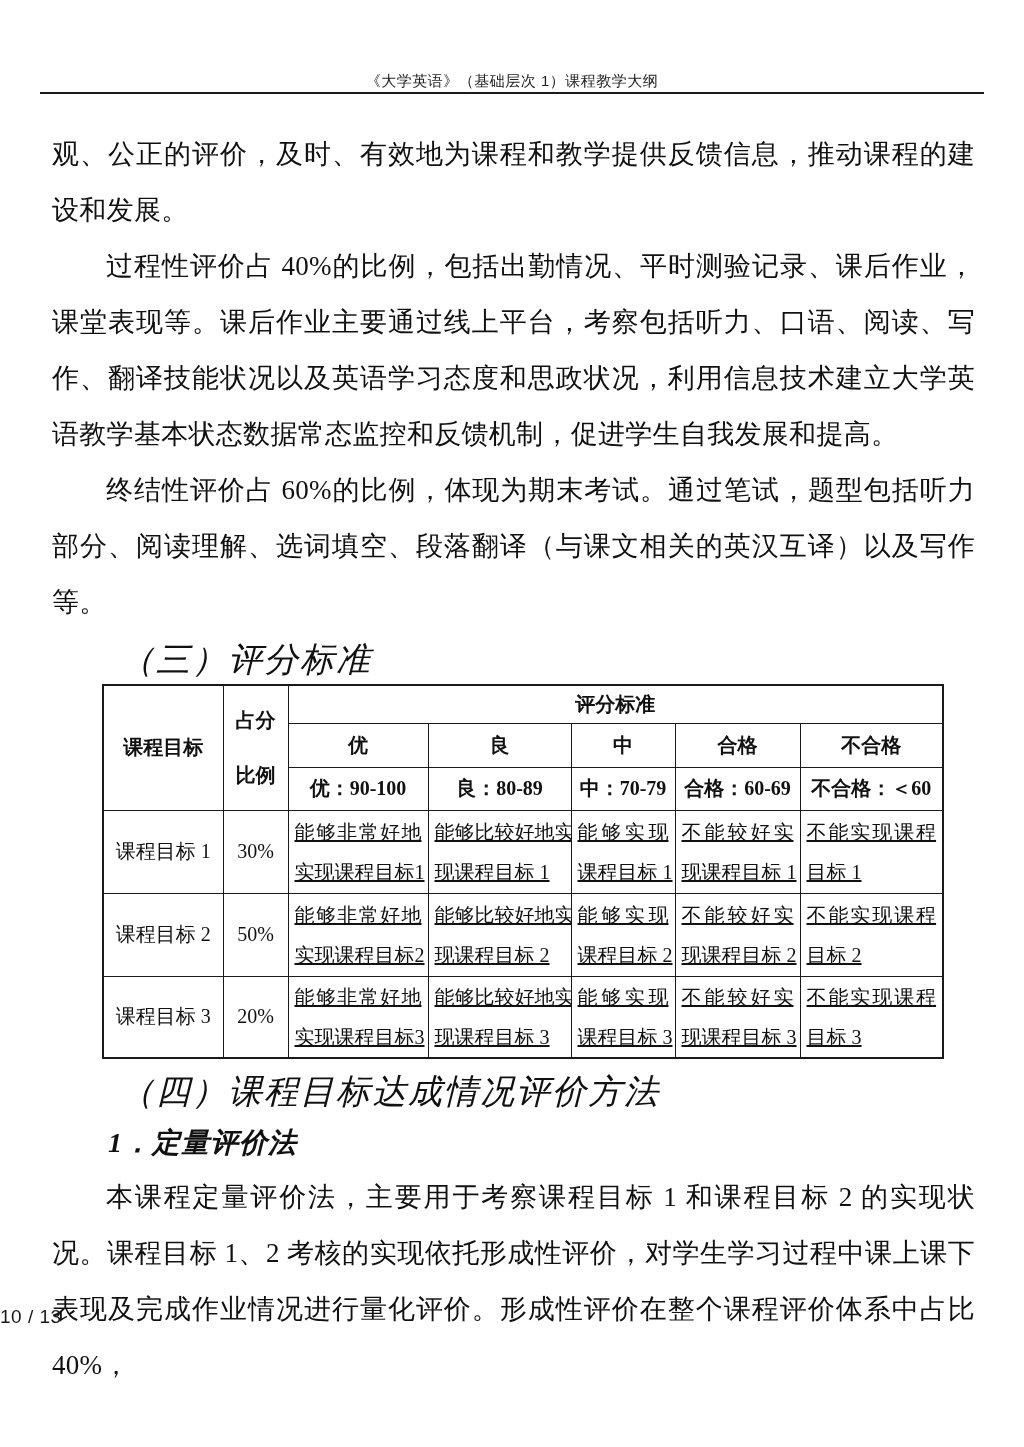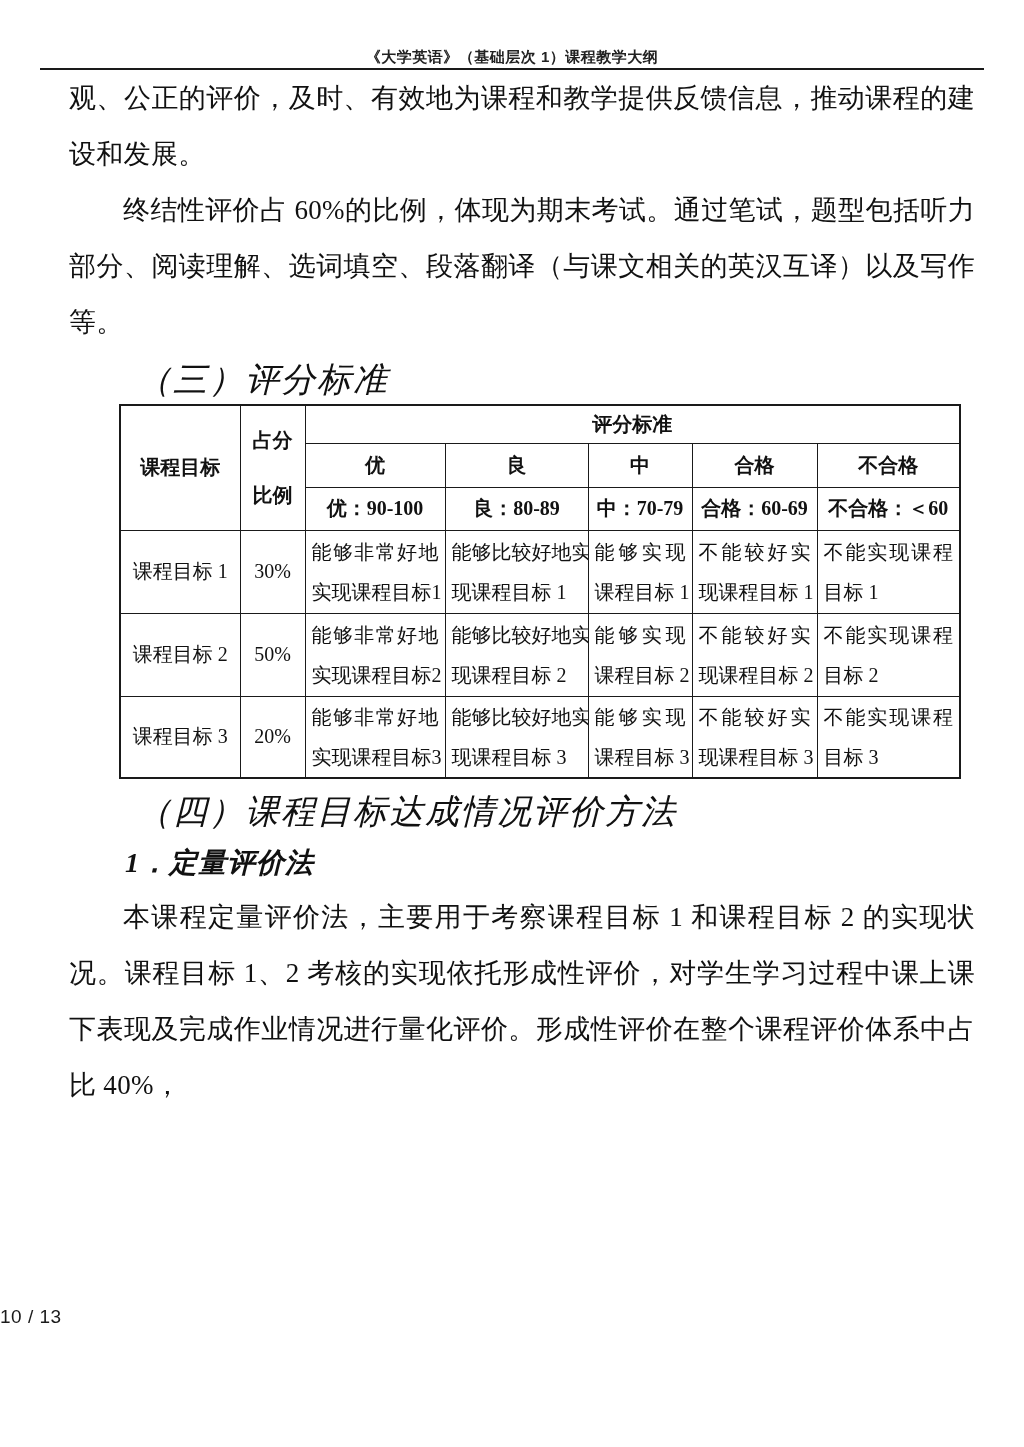--- a/index.html
+++ b/index.html
@@ -7,35 +7,35 @@
     width: 1024px; height: 1447px;
     background: #ffffff;
     color: #111;
     font-family: "Liberation Serif", "DejaVu Serif", serif;
     overflow: hidden;
     position: relative;
   }
   
   .page-header {
     margin: 0 40px;
-    padding-top: 46px;
+    padding-top: 70px;
     border-bottom: 2px solid #1a1a1a;
-    font-weight: bold;
   }
   .page-header .hdr-text {
     font-family: "Liberation Sans", "DejaVu Sans", sans-serif;
     font-size: 15px;
     line-height: 22px;
     text-align: center;
     color: #222;
     letter-spacing: 0.5px;
   }
   
   .content {
-    padding: 0 49px 0 69px;
+    padding: 0 49px 0 52px;
+    margin-top: 32px;
   }
   .para {
     margin: 0;
     font-size: 27px;
     line-height: 56px;
     letter-spacing: 0.3px;
     text-align: justify;
     text-justify: inter-ideograph;
   }
   .indent { text-indent: 2em; }
@@ -84,21 +84,21 @@
   }
   .th-cell { font-weight: bold; text-align: center; white-space: nowrap; }
   tr.hr1 { height: 38px; }
   tr.hr2 { height: 44px; }
   tr.hr3 { height: 43px; }
   tr.br  { height: 83px; }
   tr.br3 { height: 80px; }
   td.goal-cell { text-align: center; white-space: nowrap; }
   td.ratio-cell { text-align: center; white-space: nowrap; }
   .ratio-line { line-height: 55px; text-align: center; font-weight: bold; font-family: Liberation Serif, serif; }
-  td.desc-cell { padding: 0 7px; }
+  td.desc-cell { padding: 0 7px; text-decoration: underline; }
   .cell-l1 {
     line-height: 40px;
     text-align: justify;
     text-align-last: justify;
     white-space: nowrap;
   }
   .cell-l2 {
     line-height: 40px;
     text-align: left;
     white-space: nowrap;
@@ -120,20 +120,21 @@
 <div>
 
   <div class="page-header">
     <div class="hdr-text">《大学英语》（基础层次 1）课程教学大纲</div>
   </div>
 
   <div class="content">
 
     <p class="para">观、公正的评价，及时、有效地为课程和教学提供反馈信息，推动课程的建设和发展。</p>
 
+    <p class="para indent">过程性评价占 40%的比例，包括出勤情况、平时测验记录、课后作业，课堂表现等。课后作业主要通过线上平台，考察包括听力、口语、阅读、写作、翻译技能状况以及英语学习态度和思政状况，利用信息技术建立大学英语教学基本状态数据常态监控和反馈机制，促进学生自我发展和提高。</p>
 
     <p class="para indent">终结性评价占 60%的比例，体现为期末考试。通过笔试，题型包括听力部分、阅读理解、选词填空、段落翻译（与课文相关的英汉互译）以及写作等。</p>
 
     <div class="kai-heading">（三）评分标准</div>
 
 
     <table class="grade-table">
       <colgroup>
         <col style="width:120px">
           <col style="width:65px">

